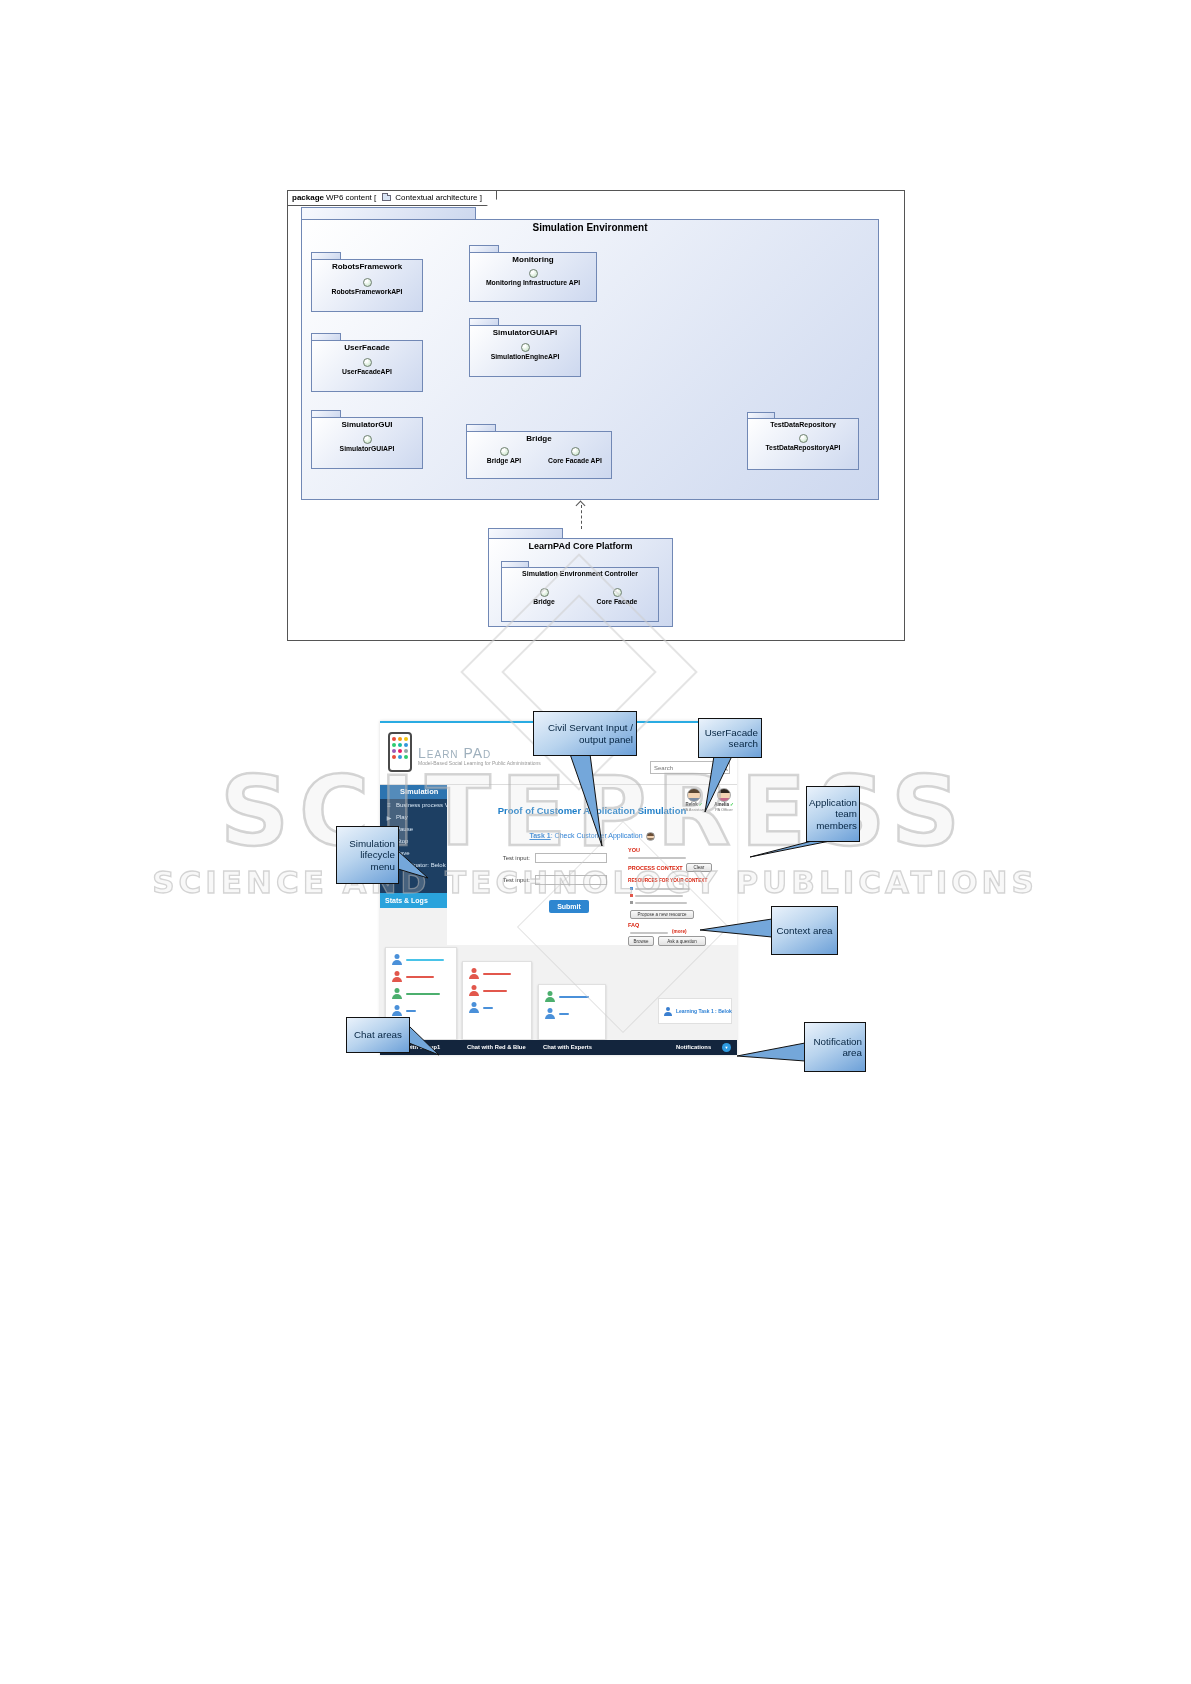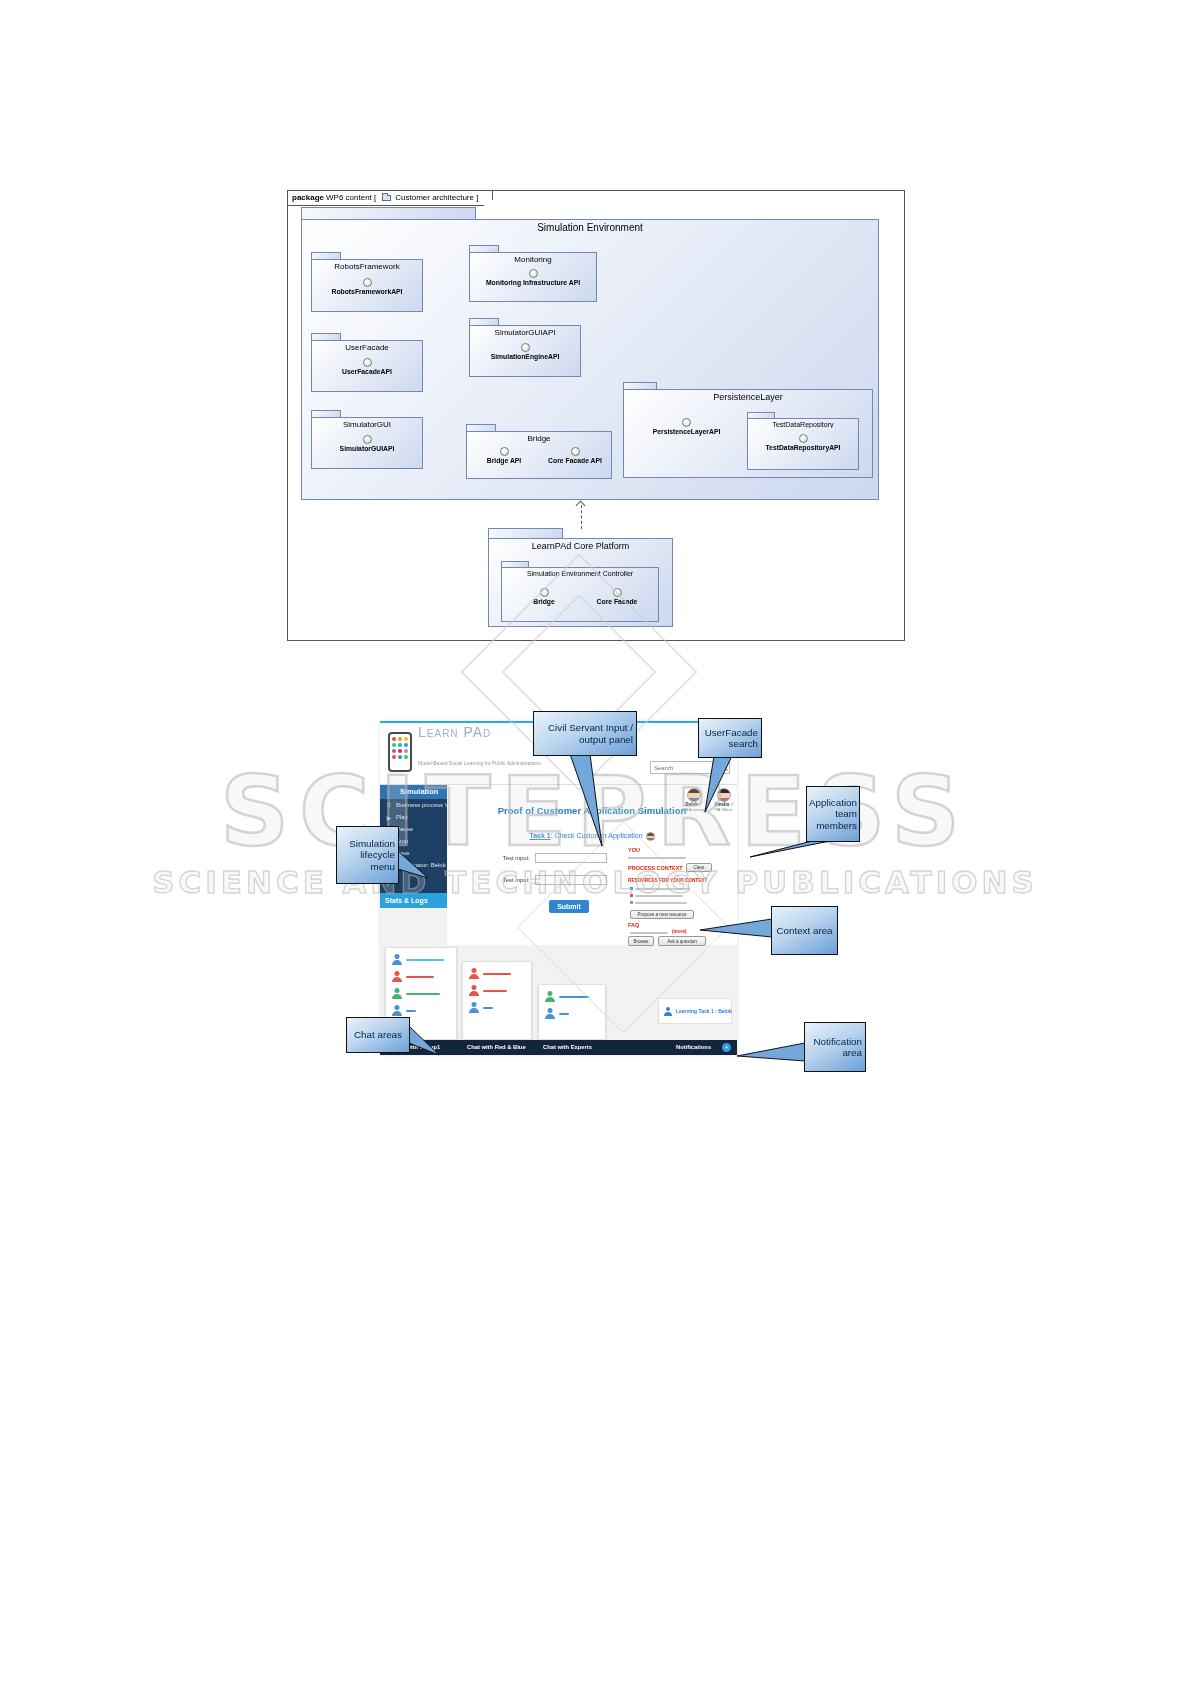--- a/index.html
+++ b/index.html
@@ -11,21 +11,21 @@
   .fig1-frame { border:1px solid #555; background:#fff; }
   .frame-tab { position:absolute; top:0; left:0; background:#fff; border-right:1px solid #555; border-bottom:1px solid #555;
                padding:2px 14px 3px 4px; font-size:8px; display:flex; align-items:center; gap:2px;
                clip-path:polygon(0 0,100% 0,100% 55%,95% 100%,0 100%); white-space:nowrap; }
   .ft-kw { font-weight:bold; }
   .mini-pkg { position:relative; display:inline-block; width:9px; height:6px; border:1px solid #667; background:#d8e4f5; margin:0 2px 0 4px; }
   .mini-pkg::before { content:""; position:absolute; top:-3px; left:-1px; width:4px; height:2px; border:1px solid #667; border-bottom:none; background:#d8e4f5; }
   .pkg { position:absolute; }
   .ptab { border:1px solid #7188b5; border-bottom:0; background:linear-gradient(135deg,#f7f9fe,#ccd7ee); margin-bottom:-1px; }
   .pbody { position:relative; border:1px solid #7188b5; background:linear-gradient(135deg,#ffffff 0%,#cdd8ef 100%); }
-  .ptitle { font-weight:normal; font-size:8px; text-align:center; padding-top:2px; white-space:nowrap; overflow:hidden; }
+  .ptitle { font-weight:bold; font-size:8px; text-align:center; padding-top:2px; white-space:nowrap; overflow:hidden; }
   .ptitle.big { font-size:10px; }
   .ptitle.med { font-size:9px; }
   .ptitle.sm  { font-size:7px; }
   .iface { position:absolute; text-align:center; }
   .ball { width:9px; height:9px; margin:0 auto 1px auto; border-radius:50%; border:1px solid #6f8070;
           background:radial-gradient(circle at 35% 30%, #ffffff 15%, #d9ecd9 65%, #aeccae); }
   .ilabel { font-weight:bold; font-size:6.8px; white-space:nowrap; }
   .dash-v { position:absolute; width:0; border-left:1px dashed #555; }
   .arrow-up { position:absolute; width:7px; height:7px; border-left:1px solid #555; border-top:1px solid #555; transform:rotate(45deg); }
   .arrow-down { position:absolute; width:7px; height:7px; border-right:1px solid #555; border-bottom:1px solid #555; transform:rotate(45deg); }
@@ -103,21 +103,21 @@
   .badge { position:absolute; width:9px; height:9px; border-radius:50%; background:#2f9be0; color:#fff; font-size:4px; text-align:center; line-height:9px; cursor:pointer; }
 </style>
 </head>
 <body>
 
 <div class="abs fig1-frame" style="left:287px;top:190px;width:618px;height:451px;">
   <div class="frame-tab">
     <span class="ft-kw">package</span>
     <span>WP6 content [</span>
     <span class="mini-pkg"></span>
-    <span>Customer architecture ]</span>
+    <span>Contextual architecture ]</span>
   </div>
 
   <div class="dash-v" style="left:79px;top:124px;height:19px;"></div>
   <div class="arrow-up" style="left:75px;top:121px;"></div>
   <div class="dash-v" style="left:79px;top:204px;height:16px;"></div>
   <div class="arrow-up" style="left:75px;top:201px;"></div>
   <div class="dash-v" style="left:461px;top:156px;height:27px;"></div>
   <div class="arrow-down" style="left:457px;top:182px;"></div>
   <div class="dash-v" style="left:293px;top:314px;height:24px;"></div>
   <div class="arrow-up" style="left:289px;top:311px;"></div>
@@ -167,30 +167,20 @@
     <div class="ptab" style="width:30px;height:8px;"></div>
     <div class="pbody" style="width:112px;height:52px;">
       <div class="ptitle">SimulatorGUIAPI</div>
       <div class="iface" style="left:0;right:0;top:17px;">
         <div class="ball"></div>
         <div class="ilabel">SimulationEngineAPI</div>
       </div>
     </div>
   </div>
 
-  <div class="pkg" style="left:335px;top:191px;">
-    <div class="ptab" style="width:34px;height:8px;"></div>
-    <div class="pbody" style="width:250px;height:89px;">
-      <div class="ptitle med">PersistenceLayer</div>
-      <div class="iface" style="left:5px;top:28px;width:115px;">
-        <div class="ball"></div>
-        <div class="ilabel">PersistenceLayerAPI</div>
-      </div>
-    </div>
-  </div>
 
   <div class="pkg" style="left:459px;top:221px;">
     <div class="ptab" style="width:28px;height:7px;"></div>
     <div class="pbody" style="width:112px;height:52px;">
       <div class="ptitle sm">TestDataRepository</div>
       <div class="iface" style="left:0;right:0;top:15px;">
         <div class="ball"></div>
         <div class="ilabel">TestDataRepositoryAPI</div>
       </div>
     </div>
@@ -259,21 +249,21 @@
       <span class="dot" style="background:#2ecc71"></span>
       <span class="dot" style="background:#1abc9c"></span>
       <span class="dot" style="background:#3498db"></span>
       <span class="dot" style="background:#9b59b6"></span>
       <span class="dot" style="background:#e91e63"></span>
       <span class="dot" style="background:#95a5a6"></span>
       <span class="dot" style="background:#e74c3c"></span>
       <span class="dot" style="background:#3498db"></span>
       <span class="dot" style="background:#2ecc71"></span>
     </div>
-    <div class="abs brand-name" style="left:38px;top:1px;">Learn PAd</div>
+    <div class="abs brand-name" style="left:38px;top:22px;">Learn PAd</div>
     <div class="abs brand-tagline" style="left:38px;top:37px;width:140px;">Model-Based Social Learning for Public Administrations</div>
     <span class="abs icon-twitter" style="left:330px;top:18px;">t</span>
     <span class="abs icon-mail" style="left:343px;top:17px;">✉</span>
     <div class="abs search-wrap" style="left:270px;top:38px;width:80px;height:13px;">
       <input class="search-input" placeholder="Search" style="">
       <span class="mag"></span>
     </div>
   </div>
 
   <div class="abs sidebar" style="left:0;top:64px;width:67px;height:123px;">

